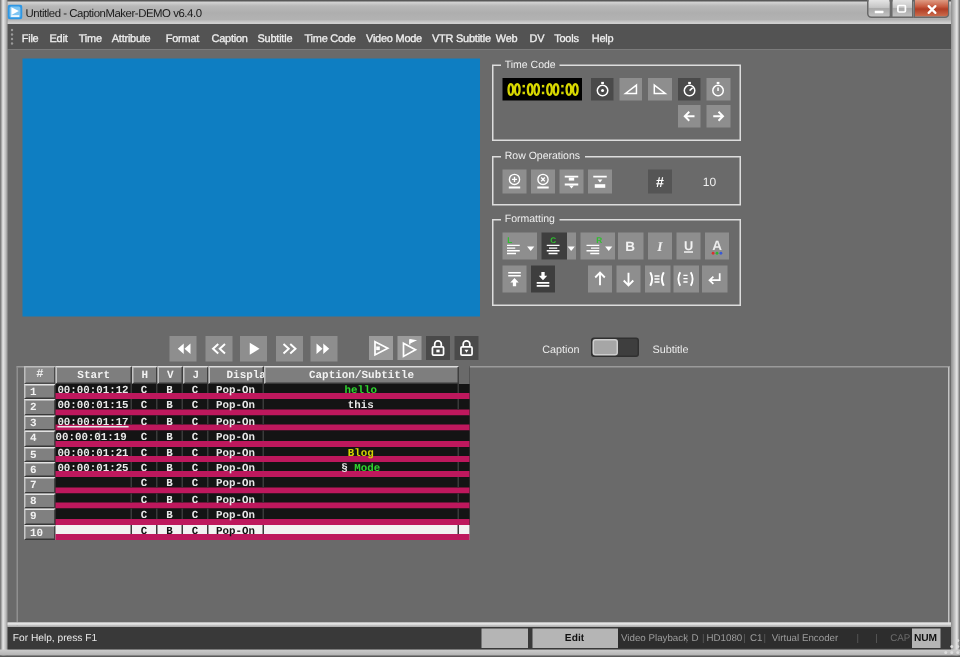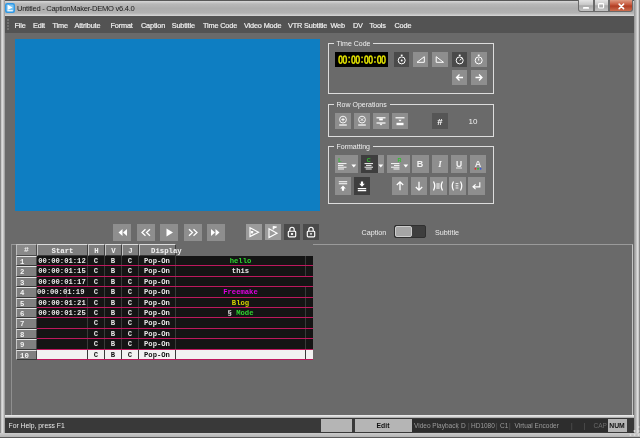--- a/index.html
+++ b/index.html
@@ -42,21 +42,21 @@
     font-weight:bold;font-size:11.5px;letter-spacing:-0.5px;text-align:center;overflow:hidden;}
   
   #grid{left:11px;top:211.5px;width:297px;height:116px;background:#141414;font-family:"Liberation Mono",monospace;}
   .hcell{position:absolute;top:0;height:12px;background:#7E7E7E;color:#F2F2F2;
      font-size:7.3px;font-weight:bold;text-align:center;line-height:12px;box-sizing:border-box;
      border-top:1px solid #DCDCDC;border-left:1px solid #C4C4C4;border-right:1px solid #3F3F3F;border-bottom:1px solid #383838;}
   .ncell{position:absolute;left:0;width:21px;height:10.4px;background:#808080;color:#F2F2F2;
      font-size:7.3px;font-weight:bold;line-height:10px;padding-left:3px;box-sizing:border-box;
      border-top:1px solid #E2E2E2;border-left:1px solid #C8C8C8;border-right:1px solid #454545;border-bottom:1px solid #383838;}
   .drow{position:absolute;left:21px;width:276px;height:10.4px;font-size:7.2px;font-weight:bold;color:#DCDCDC;
-     border-bottom:1px solid #be185d;box-sizing:border-box;}
+     border-bottom:4px solid #be185d;box-sizing:border-box;}
   .dcell{position:absolute;top:0;height:100%;text-align:center;line-height:10px;border-right:1px solid #3A3A3A;box-sizing:border-box;}
   
   #statline{left:5px;top:415.3px;width:629px;height:2.2px;background:linear-gradient(to bottom,#EEEEEE,#CFCFCF);}
   #status{left:5px;top:417.5px;width:629px;height:15.8px;background:#393939;font-size:6.8px;}
   .pane-dark span{font-size:6.5px;}
   .pane-lite{position:absolute;top:1.5px;height:13px;background:#B5B5B5;color:#111;}
   .pane-dark{position:absolute;top:1.5px;height:13px;background:#2D2D2D;color:#9C9C9C;}
 </style>
 </head>
 <body>
@@ -103,21 +103,21 @@
   <div class="mi" style="left:69.5px">Attribute</div>
   <div class="mi" style="left:105.5px">Format</div>
   <div class="mi" style="left:136px">Caption</div>
   <div class="mi" style="left:166.7px">Subtitle</div>
   <div class="mi" style="left:198px">Time Code</div>
   <div class="mi" style="left:239px">Video Mode</div>
   <div class="mi" style="left:283px">VTR Subtitle</div>
   <div class="mi" style="left:325.5px">Web</div>
   <div class="mi" style="left:348px">DV</div>
   <div class="mi" style="left:364.5px">Tools</div>
-  <div class="mi" style="left:389.5px">Code</div>
+  <div class="mi" style="left:389.5px">Help</div>
 </div>
 
 <div class="abs" id="client">
   <div class="abs" id="video"></div>
 
   <div class="btn" style="left:108px;top:191.5px;width:18px;height:17px;">
     <svg width="18" height="17">
         <path d="M9.5 5 L5.5 8.5 L9.5 12 Z M14 5 L10 8.5 L14 12 Z" fill="#fff"></path>
       </svg>
   </div>
@@ -377,20 +377,21 @@
        border-right:1.5px solid #C4C4C4;"></div>
 
   <div class="abs" id="grid">
       <div style="position:absolute;left:0;top:0;width:297px;height:12px;background:#6A6A6A;"></div>
       <div style="position:absolute;left:0;top:0;width:21px;height:12px;background:#8A8A8A;border:1px solid #BDBDBD;border-right-color:#4A4A4A;border-bottom-color:#4A4A4A;box-sizing:border-box;color:#EFEFEF;font-size:8px;font-weight:bold;text-align:center;line-height:10px;">#</div>
       <div class="hcell" style="left:21px;width:51px;">Start</div>
       <div class="hcell" style="left:72px;width:17px;">H</div>
       <div class="hcell" style="left:89px;width:17px;">V</div>
       <div class="hcell" style="left:106px;width:17px;">J</div>
       <div class="hcell" style="left:123px;width:37px;padding-left:11px;">Display</div>
+      <div class="hcell" style="left:160px;width:130px;">Caption/Subtitle</div>
       <div class="ncell" style="top:12px;">1</div>
       <div class="drow" style="top:12px;background:#141414;color:#E8E8E8;">
         <div class="dcell" style="left:0px;width:51px;">00:00:01:12</div>
         <div class="dcell" style="left:51px;width:17px;">C</div>
         <div class="dcell" style="left:68px;width:17px;">B</div>
         <div class="dcell" style="left:85px;width:17px;">C</div>
         <div class="dcell" style="left:102px;width:37px;">Pop-On</div>
         <div class="dcell" style="left:139px;width:130px;color:#2FD42F;">hello</div>
         <div class="dcell" style="left:269px;width:7px;border-right:none;"></div>
       </div>
@@ -399,35 +400,34 @@
         <div class="dcell" style="left:0px;width:51px;">00:00:01:15</div>
         <div class="dcell" style="left:51px;width:17px;">C</div>
         <div class="dcell" style="left:68px;width:17px;">B</div>
         <div class="dcell" style="left:85px;width:17px;">C</div>
         <div class="dcell" style="left:102px;width:37px;">Pop-On</div>
         <div class="dcell" style="left:139px;width:130px;color:#E8E8E8;">this</div>
         <div class="dcell" style="left:269px;width:7px;border-right:none;"></div>
       </div>
       <div class="ncell" style="top:32.8px;">3</div>
       <div class="drow" style="top:32.8px;background:#141414;color:#E8E8E8;">
-        <div class="dcell" style="left:0px;width:51px;">00:00:01:17</div>
+        <div class="dcell" style="left:0px;width:51px;text-decoration:underline;">00:00:01:17</div>
         <div class="dcell" style="left:51px;width:17px;">C</div>
         <div class="dcell" style="left:68px;width:17px;">B</div>
         <div class="dcell" style="left:85px;width:17px;">C</div>
         <div class="dcell" style="left:102px;width:37px;">Pop-On</div>
         <div class="dcell" style="left:269px;width:7px;border-right:none;"></div>
       </div>
       <div class="ncell" style="top:43.199999999999996px;">4</div>
       <div class="drow" style="top:43.199999999999996px;background:#141414;color:#E8E8E8;">
         <div class="dcell" style="left:0px;width:30px;">00:00:01:19</div>
         <div class="dcell" style="left:51px;width:17px;">C</div>
         <div class="dcell" style="left:68px;width:17px;">B</div>
         <div class="dcell" style="left:85px;width:17px;">C</div>
         <div class="dcell" style="left:102px;width:37px;">Pop-On</div>
-        <div class="dcell" style="left:139px;width:130px;color:#E000E0;">Freemake</div>
         <div class="dcell" style="left:269px;width:7px;border-right:none;"></div>
       </div>
       <div class="ncell" style="top:53.599999999999994px;">5</div>
       <div class="drow" style="top:53.599999999999994px;background:#141414;color:#E8E8E8;">
         <div class="dcell" style="left:0px;width:51px;">00:00:01:21</div>
         <div class="dcell" style="left:51px;width:17px;">C</div>
         <div class="dcell" style="left:68px;width:17px;">B</div>
         <div class="dcell" style="left:85px;width:17px;">C</div>
         <div class="dcell" style="left:102px;width:37px;">Pop-On</div>
         <div class="dcell" style="left:139px;width:130px;color:#D4D400;">Blog</div>

